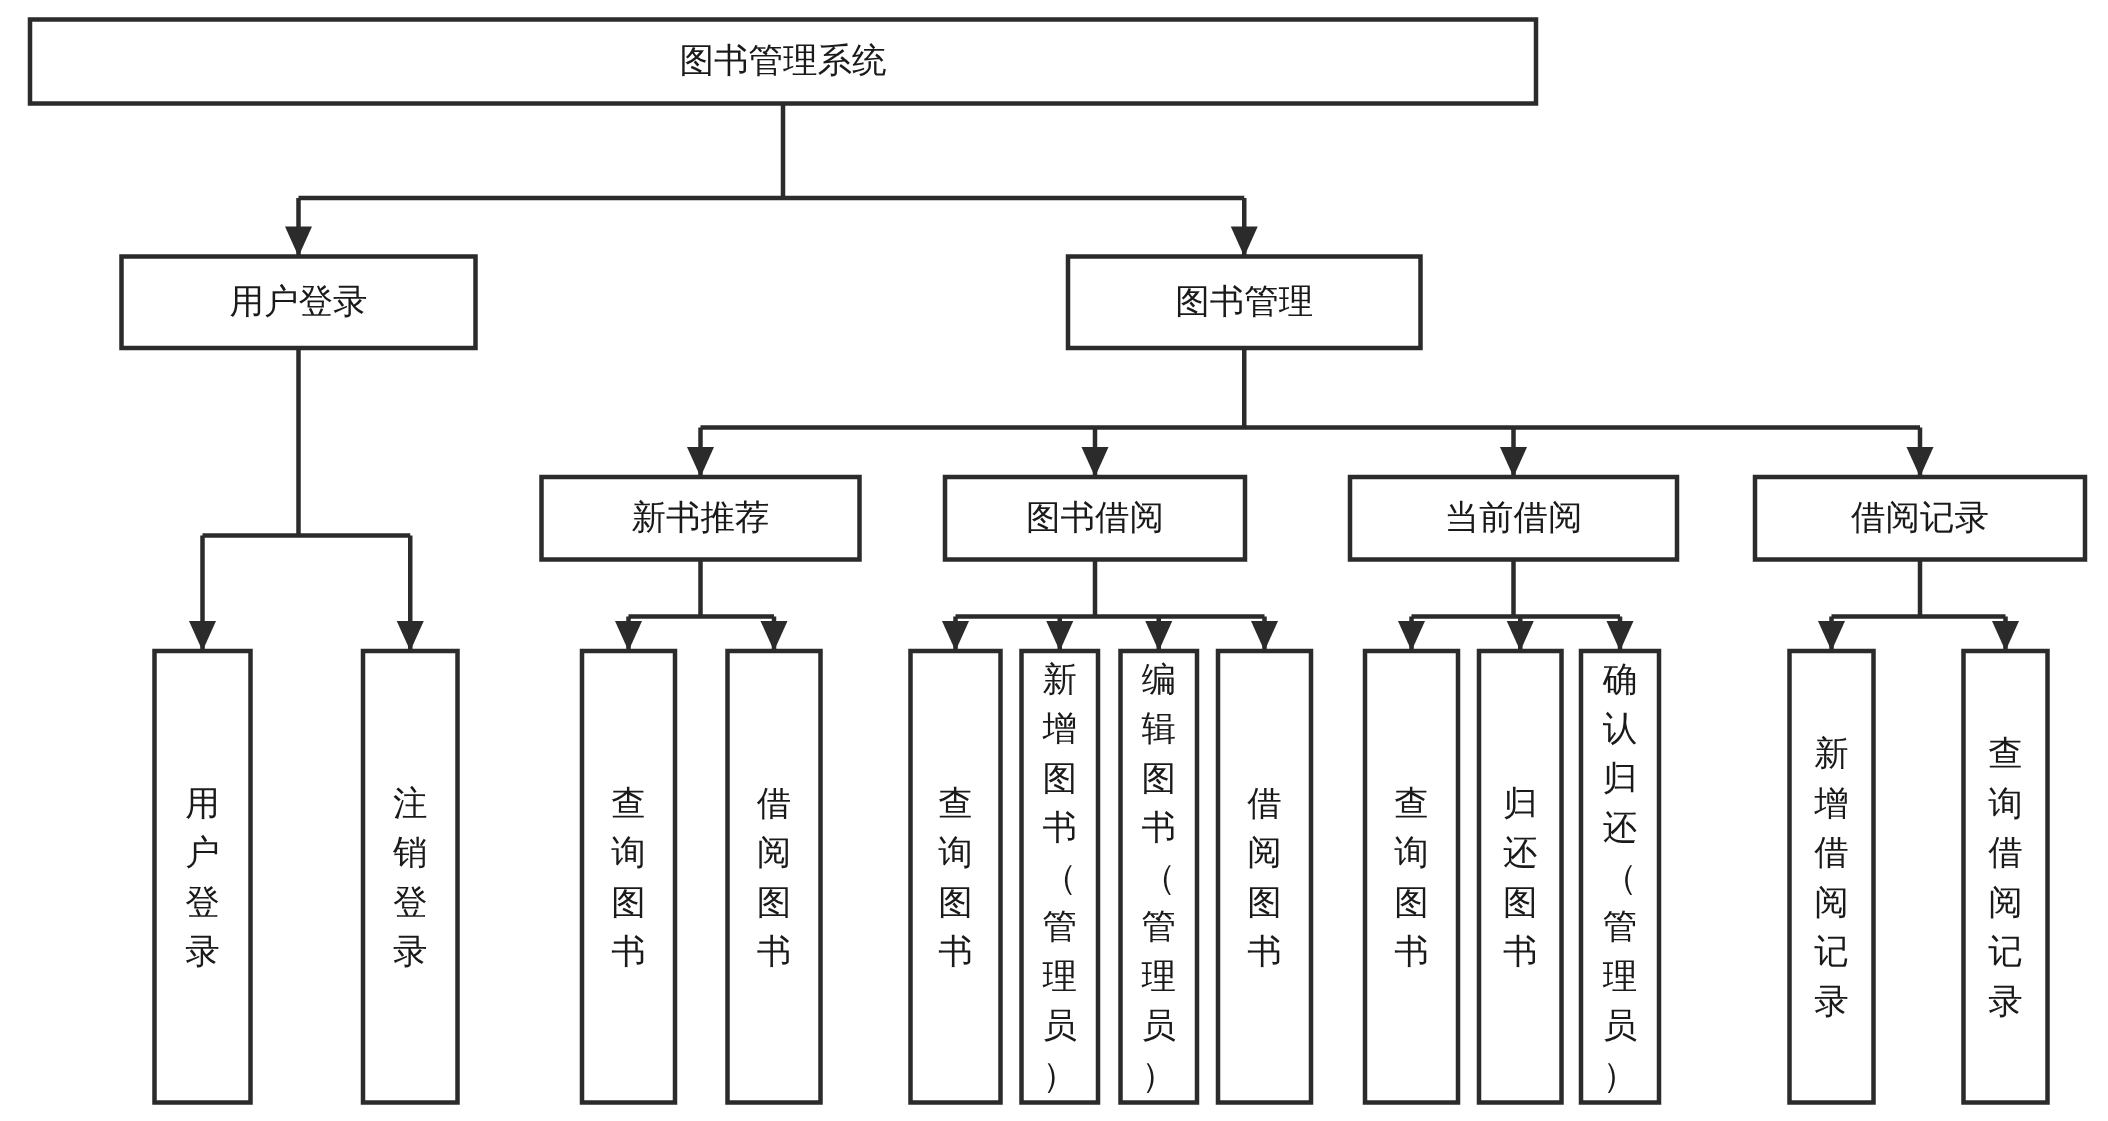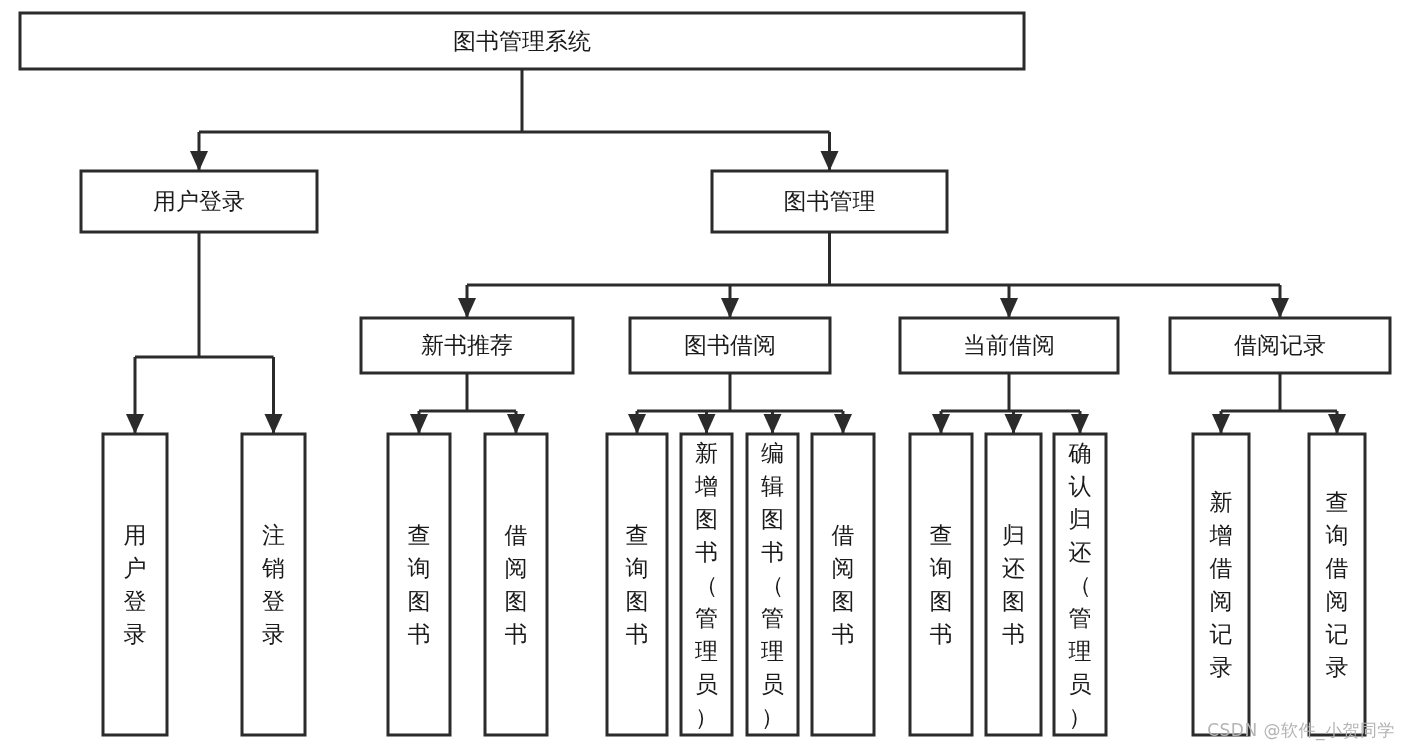--- a/index.html
+++ b/index.html
@@ -219,14 +219,13 @@
         <g>
           <rect x="1193" y="434" width="56" height="301" class="leaf-box"></rect>
           <text x="1221" class="leaf-label"><tspan x="1221" y="510">新</tspan><tspan x="1221" y="543">增</tspan><tspan x="1221" y="576">借</tspan><tspan x="1221" y="609">阅</tspan><tspan x="1221" y="642">记</tspan><tspan x="1221" y="675">录</tspan></text>
         </g>
         <g>
           <rect x="1309" y="434" width="56" height="301" class="leaf-box"></rect>
           <text x="1337" class="leaf-label"><tspan x="1337" y="510">查</tspan><tspan x="1337" y="543">询</tspan><tspan x="1337" y="576">借</tspan><tspan x="1337" y="609">阅</tspan><tspan x="1337" y="642">记</tspan><tspan x="1337" y="675">录</tspan></text>
         </g>
       </g>
   </svg>
-  <div class="watermark">CSDN @软件_小贺同学</div>
 </div>
 
 </body></html>

